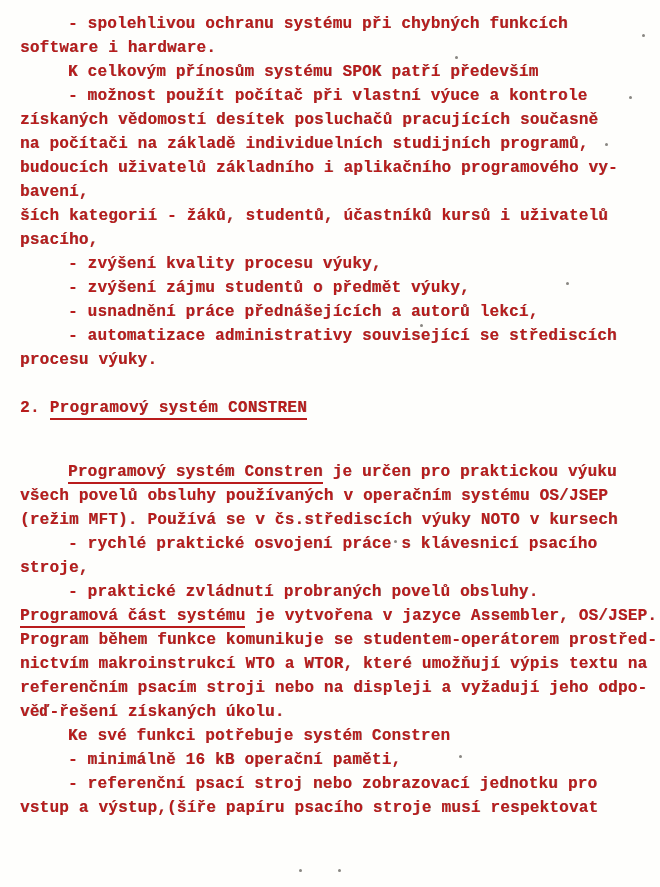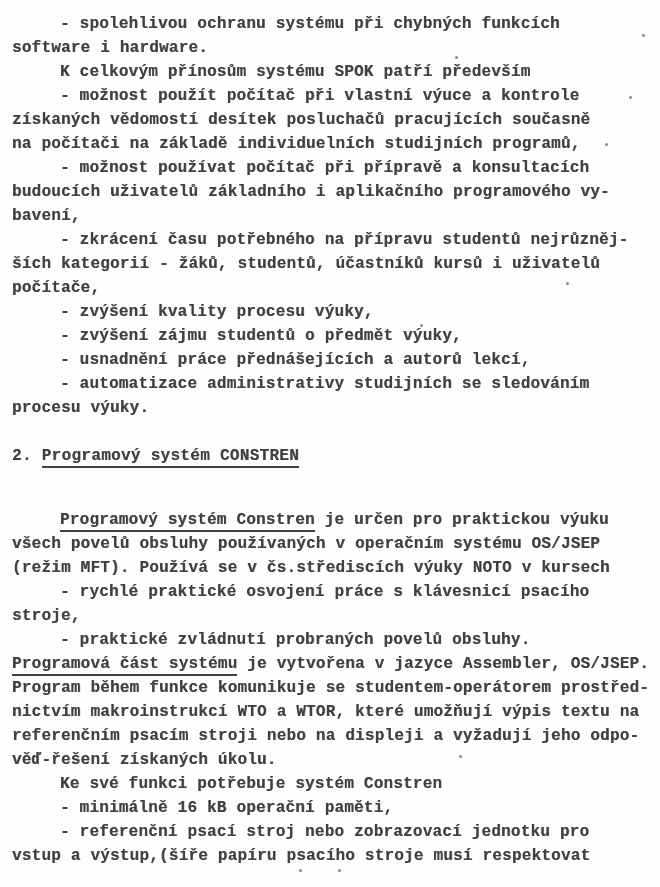--- a/index.html
+++ b/index.html
@@ -7,27 +7,27 @@
     padding: 0;
     background: #ffffff;
   }
   .page {
     position: relative;
     width: 660px;
     height: 887px;
     box-sizing: border-box;
     background: #fefefc;
     overflow: hidden;
-    padding: 12px 4px 0 12px;
+    padding: 12px 4px 0 20px;
     font-family: "Liberation Mono", "DejaVu Sans Mono", monospace;
     font-weight: 700;
     font-size: 16px;
     line-height: 24px;
     letter-spacing: 0.2px;
-    color: #404040;
+    color: #b91c1c;
     text-shadow: 0.4px 0.4px 0 rgba(20,18,15,0.45);
   }
   .line {
     white-space: pre;
     min-height: 24px;
   }
   .line.indent {
     padding-left: 48px;
   }
   .line.blank {
@@ -53,30 +53,28 @@
 <body>
 
 <div class="page">
   <div>
       <div class="line indent"><span>- spolehlivou ochranu systému při chybných funkcích</span></div>
       <div class="line"><span>software i hardware.</span></div>
       <div class="line indent"><span>K celkovým přínosům systému SPOK patří především</span></div>
       <div class="line indent"><span>- možnost použít počítač při vlastní výuce a kontrole</span></div>
       <div class="line"><span>získaných vědomostí desítek posluchačů pracujících současně</span></div>
       <div class="line"><span>na počítači na základě individuelních studijních programů,</span></div>
-      <div class="line indent"><span>- možnost používat počítač při přípravě a konsultacích</span></div>
       <div class="line"><span>budoucích uživatelů základního i aplikačního programového vy-</span></div>
       <div class="line"><span>bavení,</span></div>
-      <div class="line indent"><span>- zkrácení času potřebného na přípravu studentů nejrůzněj-</span></div>
       <div class="line"><span>ších kategorií - žáků, studentů, účastníků kursů i uživatelů</span></div>
-      <div class="line"><span>počítače,</span></div>
+      <div class="line"><span>psacího,</span></div>
       <div class="line indent"><span>- zvýšení kvality procesu výuky,</span></div>
       <div class="line indent"><span>- zvýšení zájmu studentů o předmět výuky,</span></div>
       <div class="line indent"><span>- usnadnění práce přednášejících a autorů lekcí,</span></div>
-      <div class="line indent"><span>- automatizace administrativy studijních se sledováním</span></div>
+      <div class="line indent"><span>- automatizace administrativy související se střediscích</span></div>
       <div class="line"><span>procesu výuky.</span></div>
       <div class="line blank"></div>
       <div class="line heading"><span>2. </span><span class="u">Programový systém CONSTREN</span></div>
       <div class="line blank" style="height: 40px;"></div>
       <div class="line indent"><span class="u">Programový systém Constren</span><span> je určen pro praktickou výuku</span></div>
       <div class="line"><span>všech povelů obsluhy používaných v operačním systému OS/JSEP</span></div>
       <div class="line"><span>(režim MFT). Používá se v čs.střediscích výuky NOTO v kursech</span></div>
       <div class="line indent"><span>- rychlé praktické osvojení práce s klávesnicí psacího</span></div>
       <div class="line"><span>stroje,</span></div>
       <div class="line indent"><span>- praktické zvládnutí probraných povelů obsluhy.</span></div>

